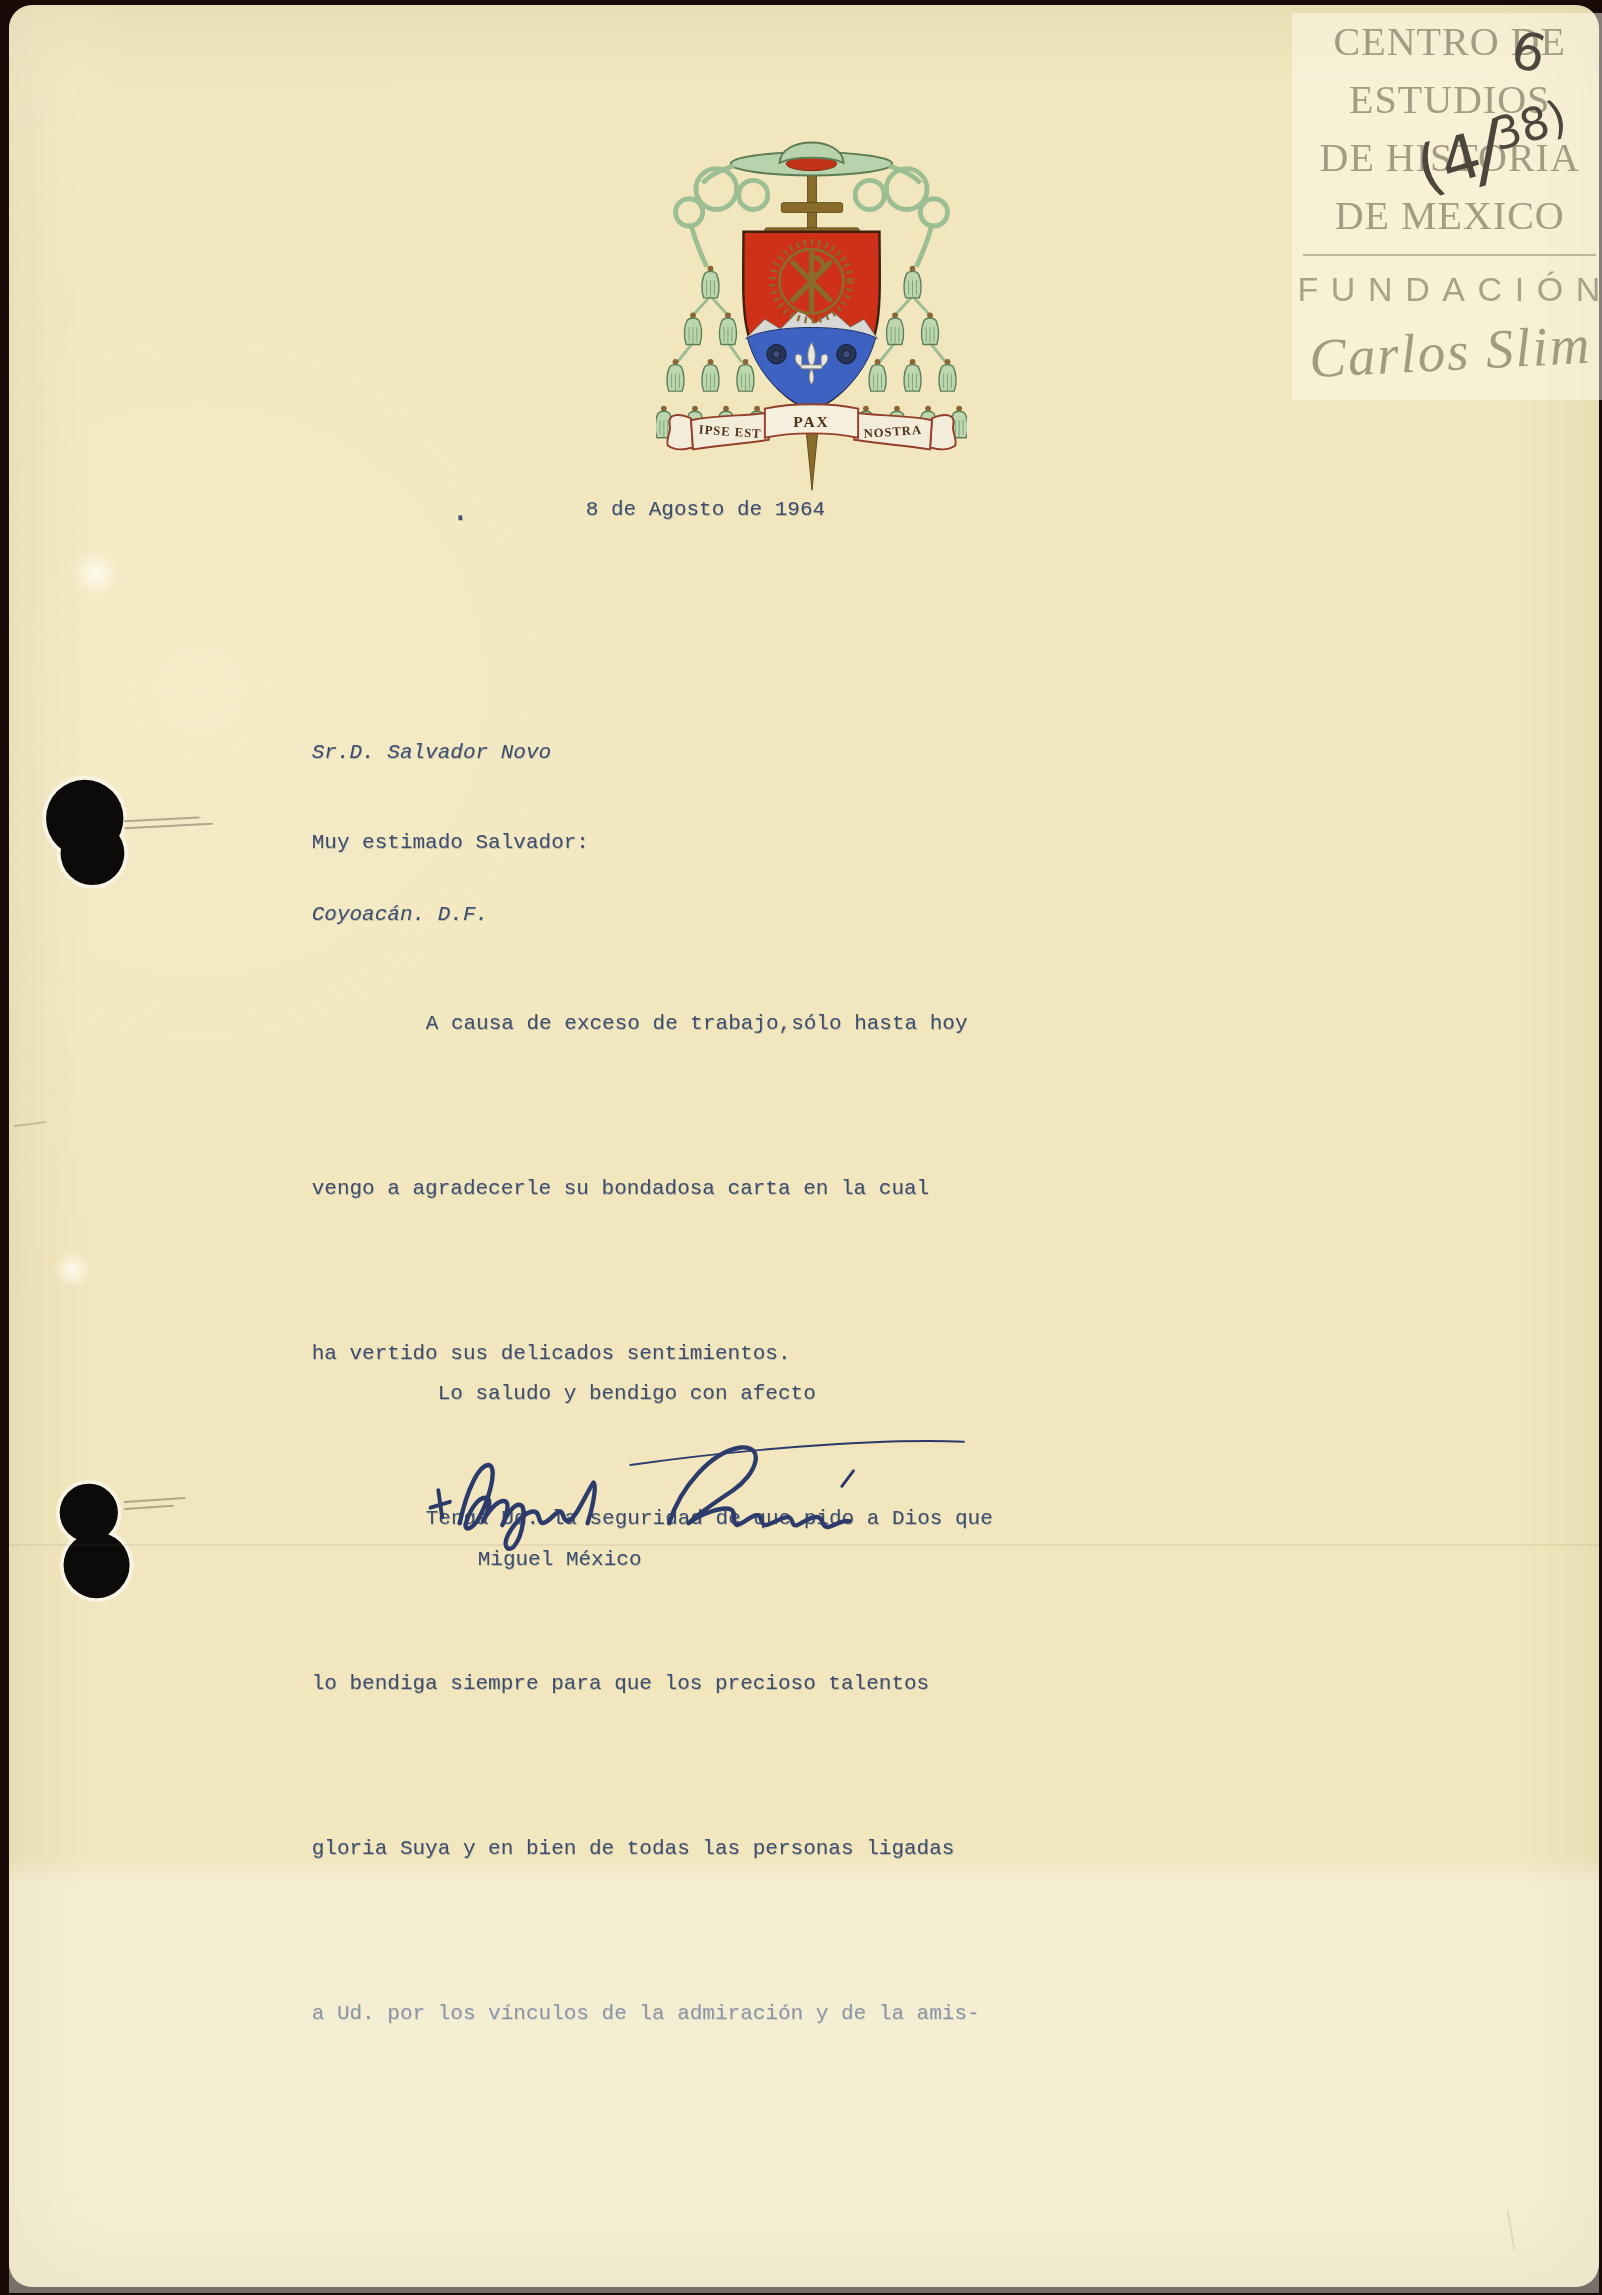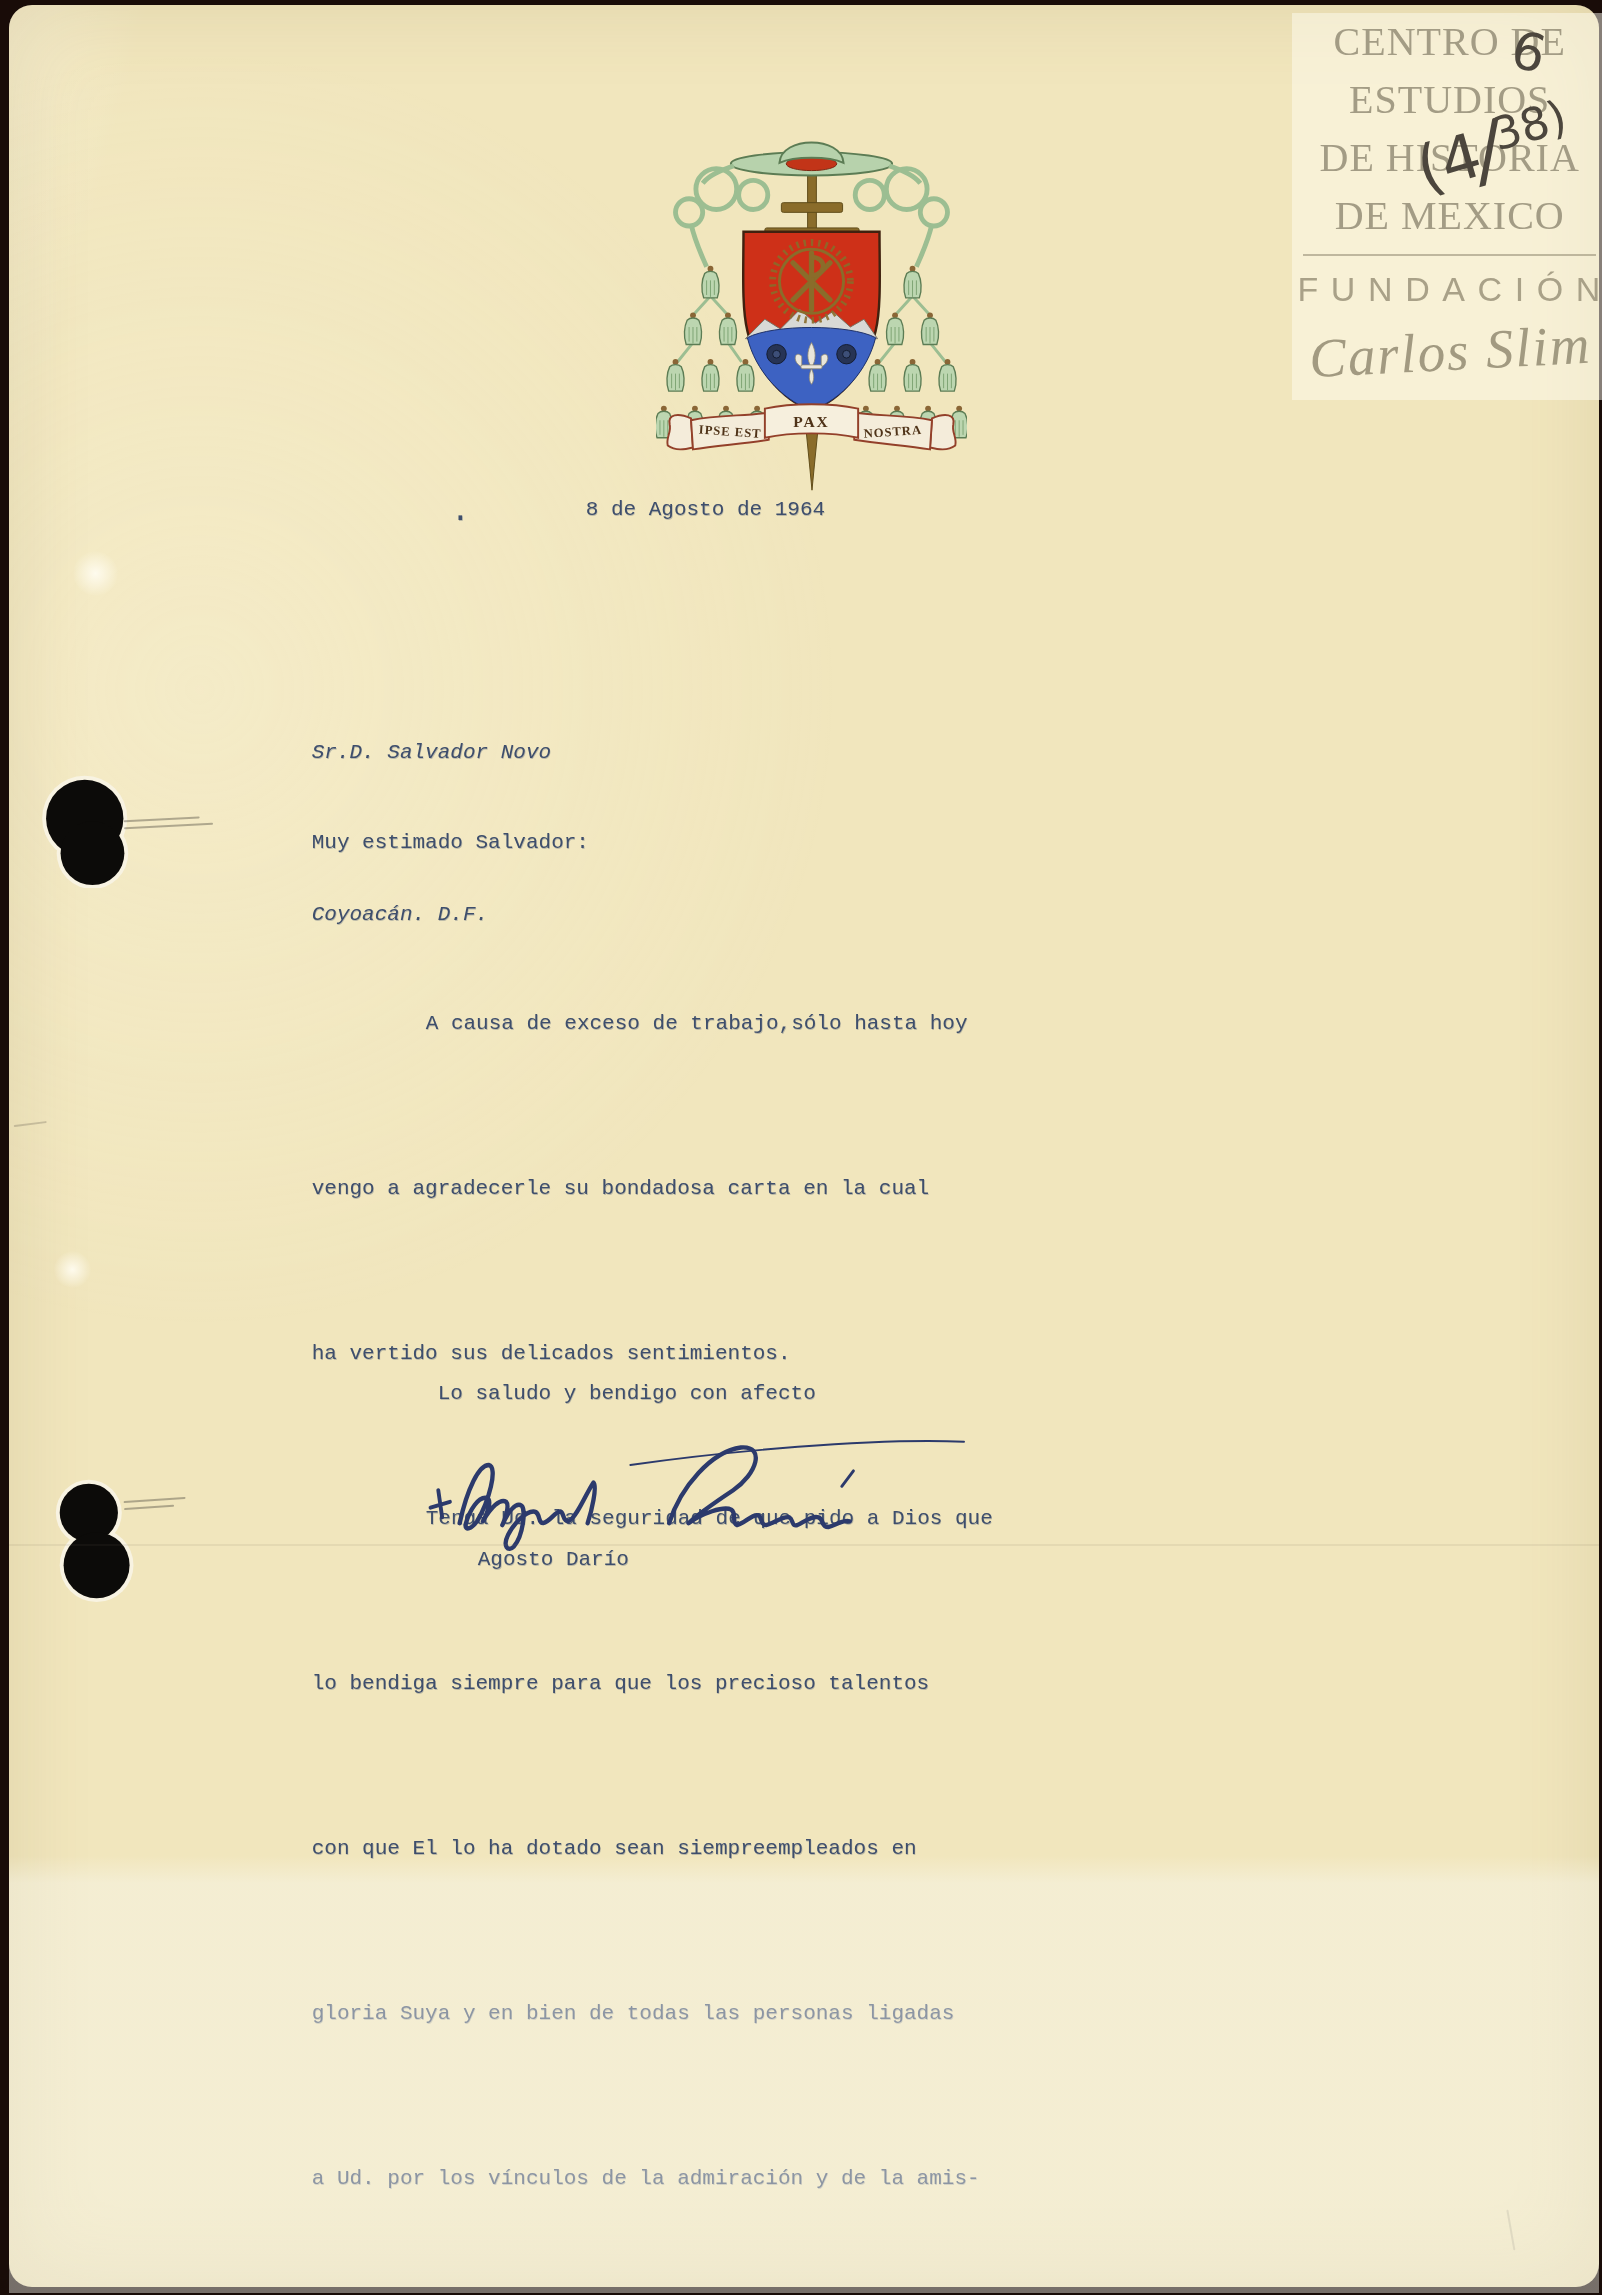--- a/index.html
+++ b/index.html
@@ -226,39 +226,38 @@
   </div>
 
   <div class="tw" style="left:303px;top:826px">Muy estimado Salvador:</div>
 
   <div class="tw body-lines" style="left:303px;top:881px">
     <div class="ln indent">A causa de exceso de trabajo,sólo hasta hoy</div>
     <div class="ln">vengo a agradecerle su bondadosa carta en la cual</div>
     <div class="ln">ha vertido sus delicados sentimientos.</div>
     <div class="ln indent">Tenga Ud. la seguridad de que pido a Dios que</div>
     <div class="ln">lo bendiga siempre para que los precioso talentos</div>
-    <div class="ln">con que El lo ha dotado sean siempreempleados en</div>
     <div class="ln">gloria Suya y en bien de todas las personas ligadas</div>
     <div class="ln">a Ud. por los vínculos de la admiración y de la amis-</div>
     
   </div>
 
   <div class="tw" style="left:429px;top:1377px">Lo saludo y bendigo con afecto</div>
 
   <svg class="svg-abs" style="left:406px;top:1421px;width:582px;height:141px" viewBox="0 0 600 145">
     <g stroke="#2c3a6c" fill="none" stroke-linecap="round" stroke-linejoin="round">
       <path d="M16,84 L36,78 M24,66 L28,94" stroke-width="4"></path>
       <path d="M222,40 C320,26 470,12 566,16" stroke-width="2"></path>
       <path d="M46,100 C54,64 66,40 76,40 C86,42 76,78 64,98 C58,106 52,108 52,102 C56,86 66,72 74,74 C80,76 74,92 70,98 C78,84 88,74 94,78 C98,82 92,98 90,102 C96,88 104,78 110,82 C114,86 112,112 102,124 C96,130 90,124 96,112 C102,100 114,88 122,88 C130,88 126,100 132,100 C140,98 144,88 150,88 C154,90 152,98 158,98 C166,96 178,66 184,58 C188,62 182,88 178,100" stroke-width="4.5"></path>
       <path d="M262,100 C274,62 306,26 336,22 C362,20 352,50 328,66 C310,78 290,92 282,100 C296,90 318,82 326,86 C332,90 326,100 332,102 C340,100 348,90 354,92 C358,94 356,102 362,102 C370,100 380,92 386,94 C390,96 388,104 394,102 C402,98 410,92 416,94 C422,96 418,104 426,104 C434,102 442,96 448,98" stroke-width="4.5"></path>
       <path d="M440,62 L452,46" stroke-width="3"></path>
     </g>
   </svg>
 
-  <div class="tw" style="left:469px;top:1543px">Agosto Darío</div>
+  <div class="tw" style="left:469px;top:1543px">Miguel México</div>
 
   <svg class="blob" style="left:29px;top:767px;width:107px;height:116px" viewBox="0 0 110 120">
     <circle cx="48" cy="48" r="44" fill="#f8f3e2"></circle>
       <circle cx="56" cy="84" r="37" fill="#f8f3e2"></circle>
     <circle cx="48" cy="48" r="40" fill="#0c0b09"></circle>
       <circle cx="56" cy="84" r="33" fill="#0c0b09"></circle>
   </svg>
   <svg class="blob" style="left:37px;top:1467px;width:107px;height:131px" viewBox="0 0 110 135">
     <circle cx="44" cy="42" r="34" fill="#f8f3e2"></circle>
       <circle cx="52" cy="96" r="38" fill="#f8f3e2"></circle>

